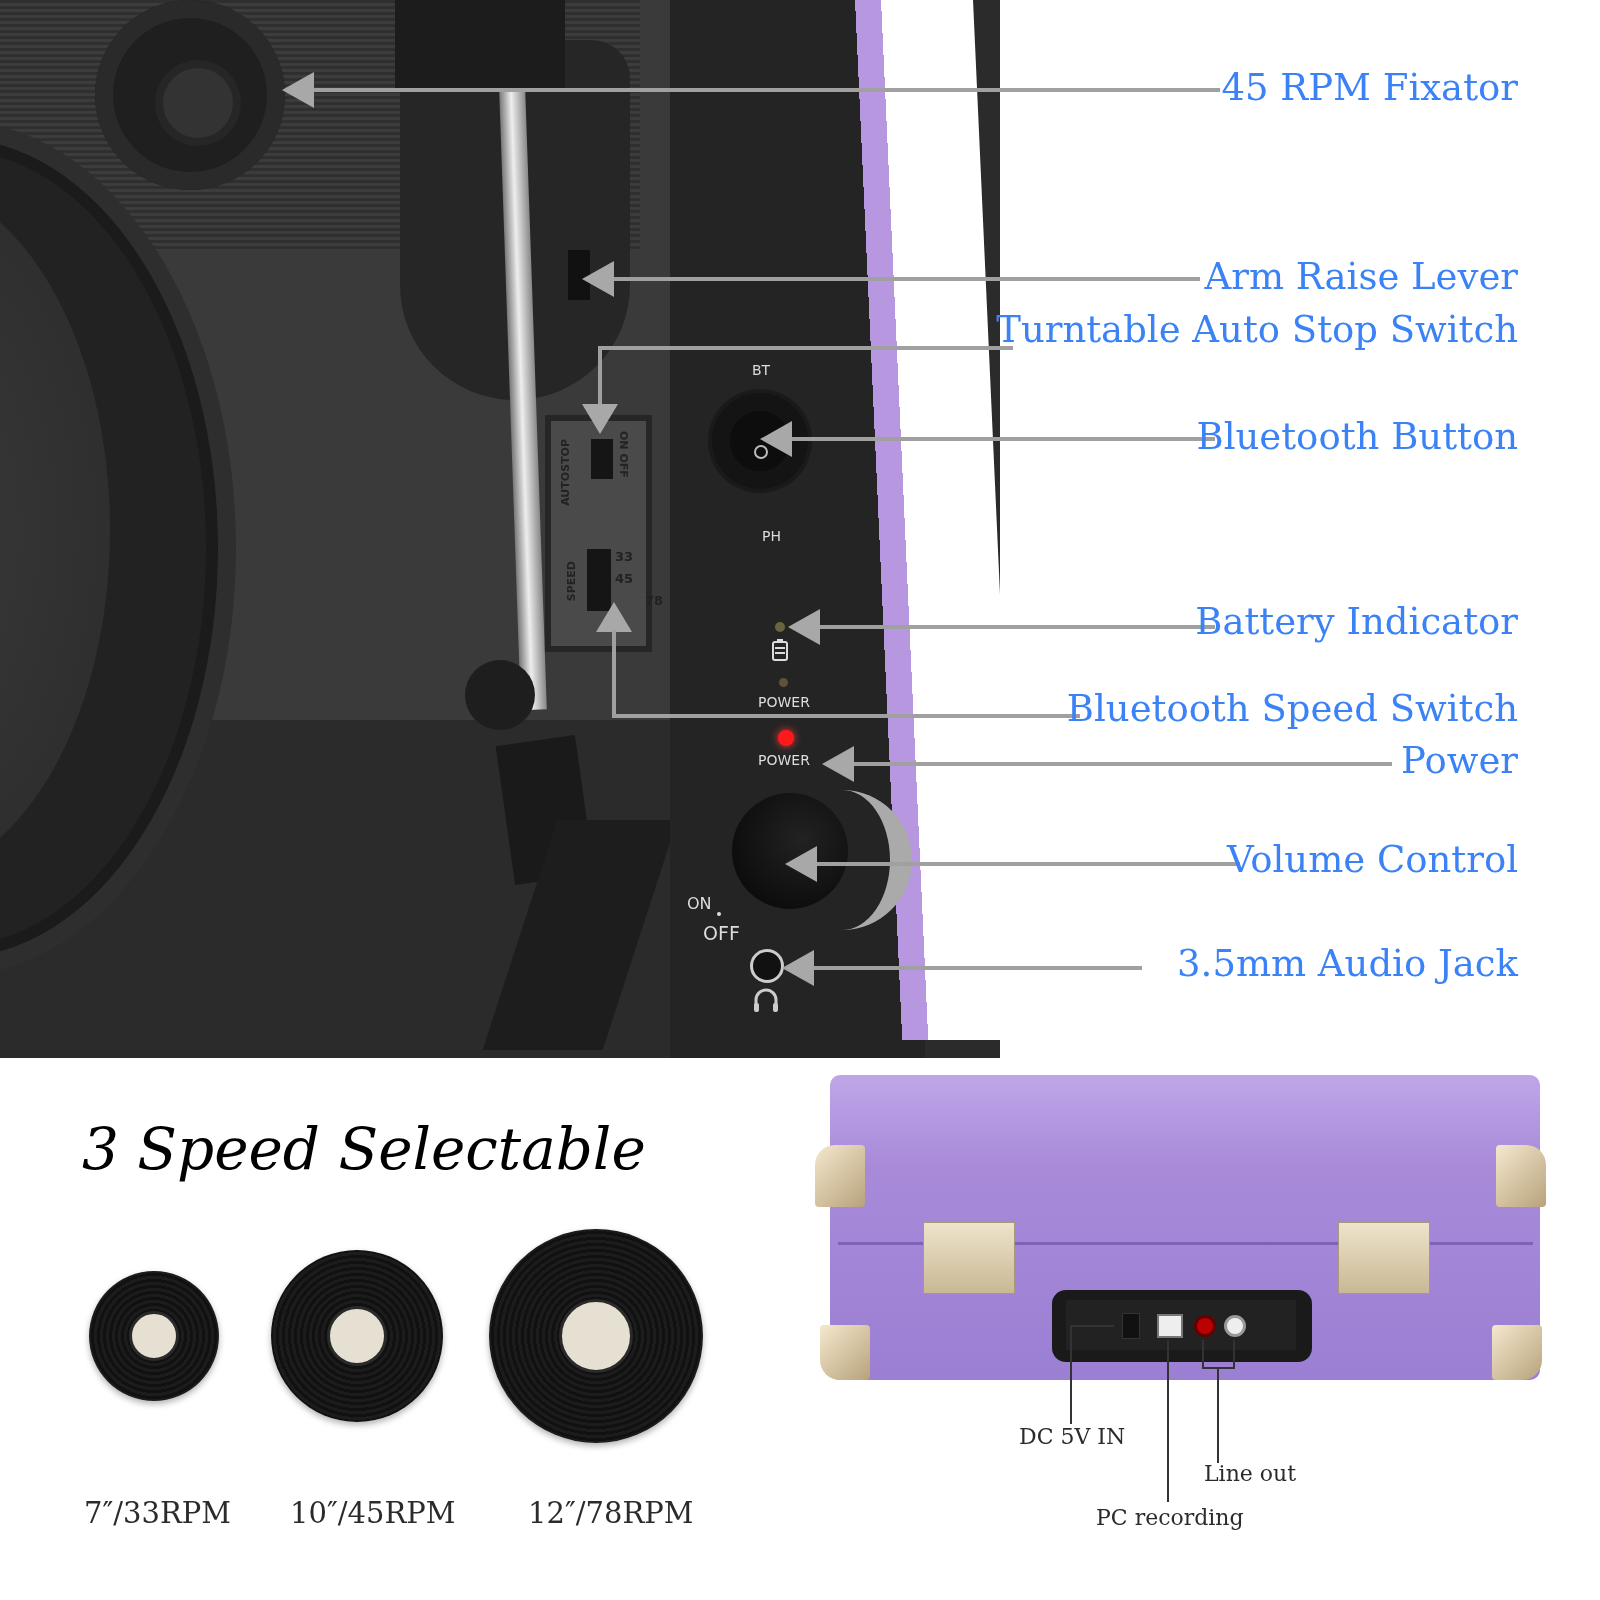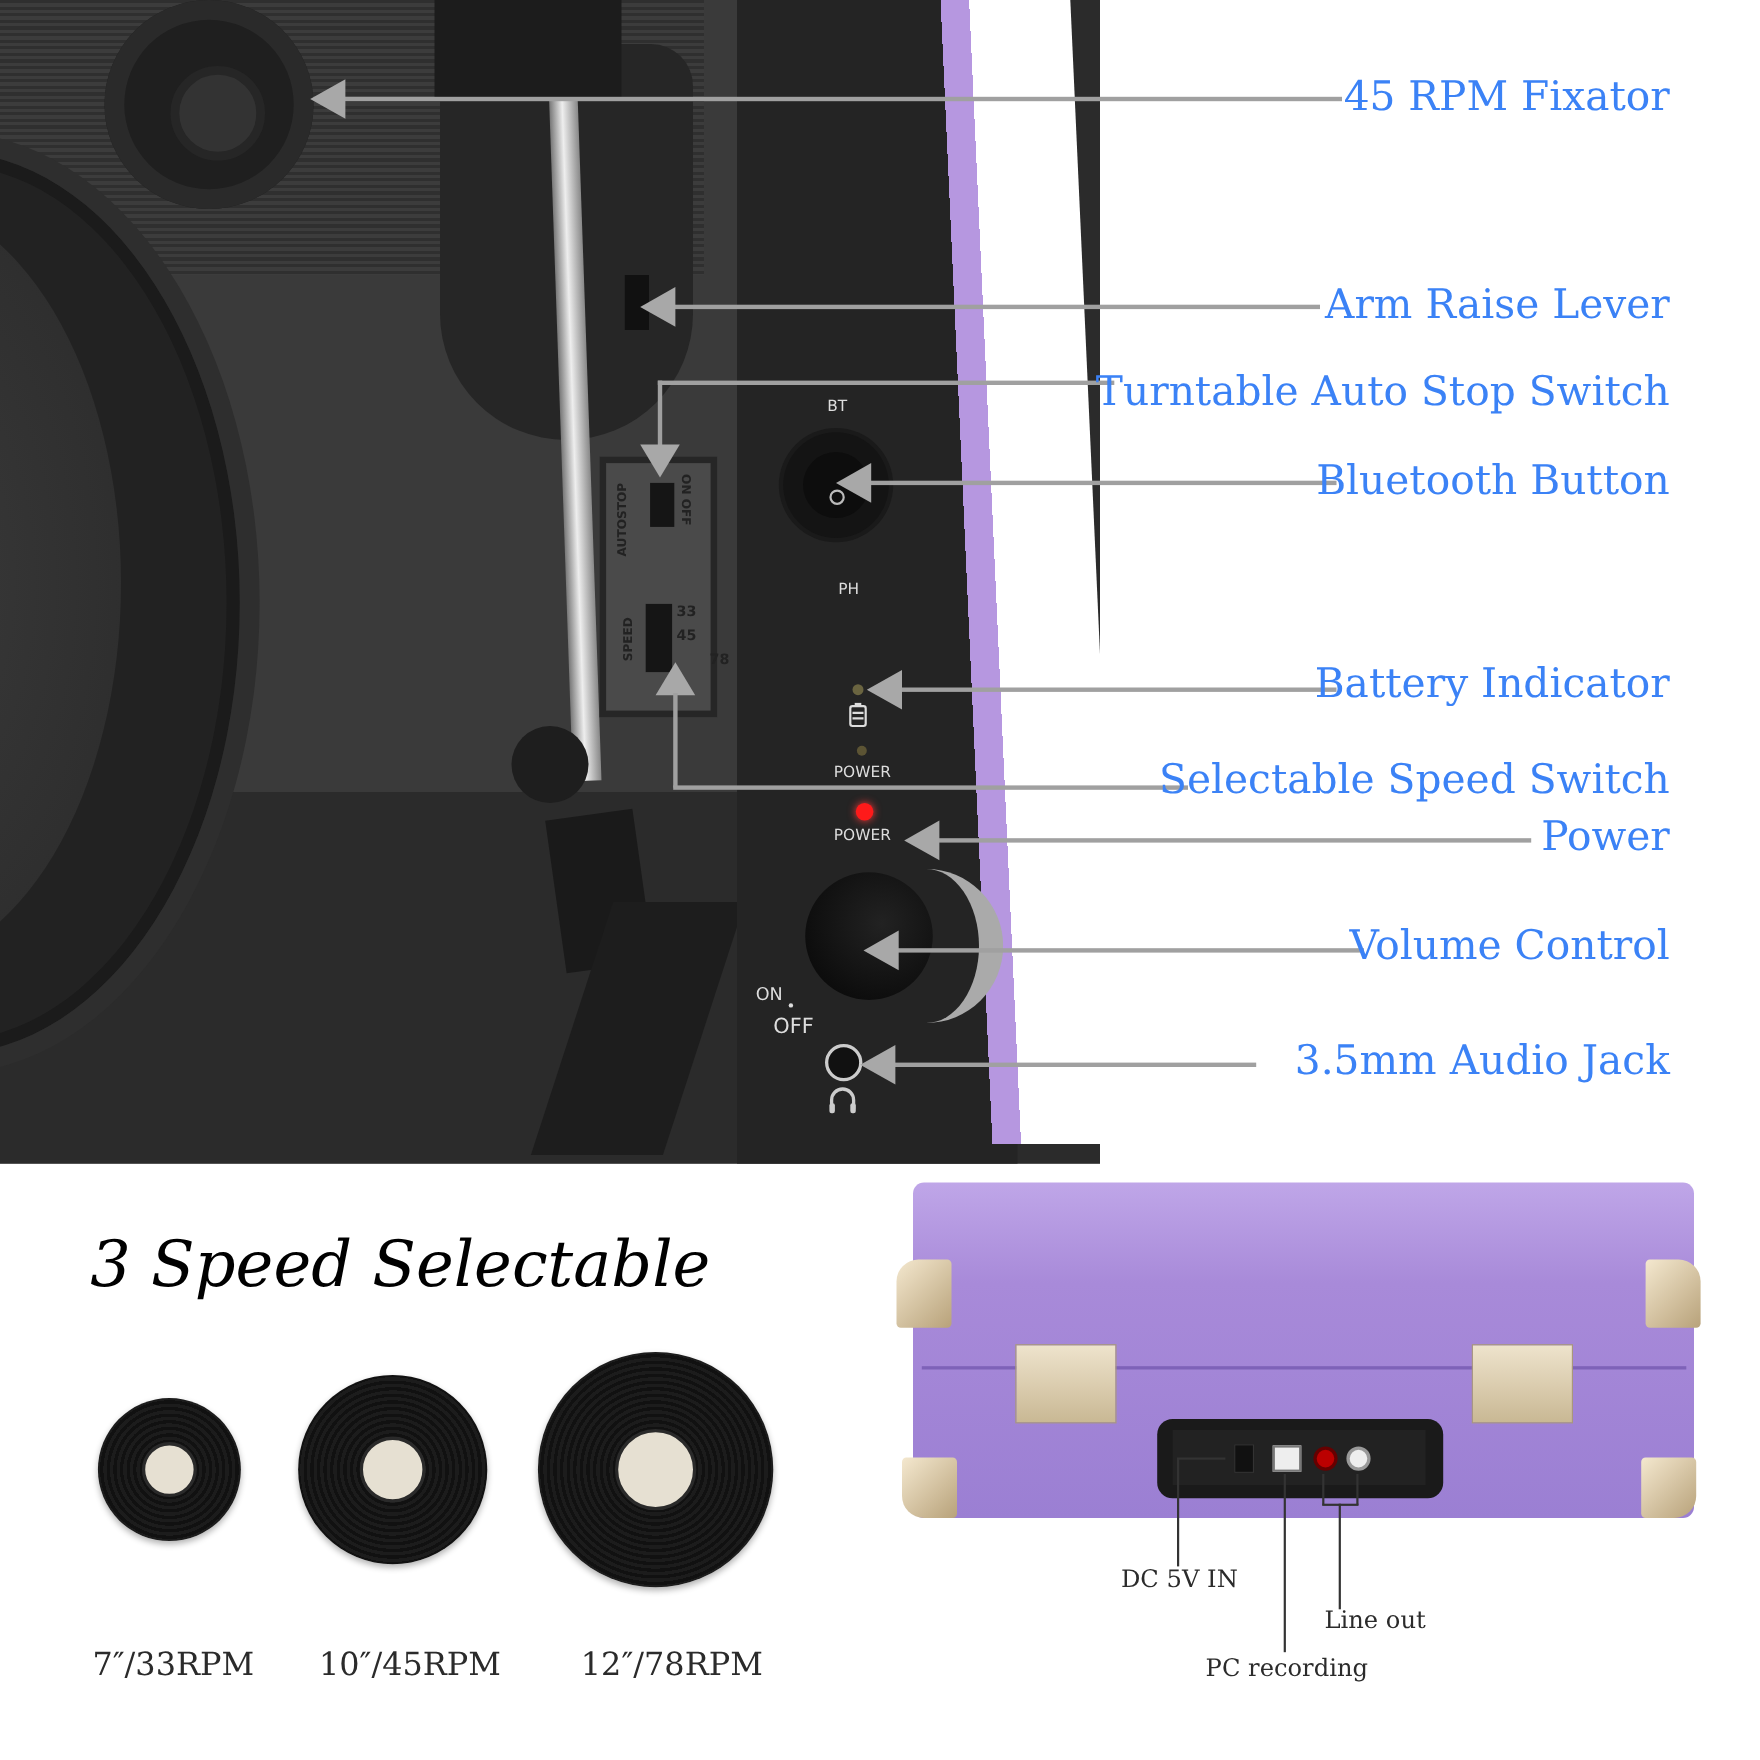--- a/index.html
+++ b/index.html
@@ -132,24 +132,24 @@
 <div class="abs line" style="left:612px;top:714px;width:468px;"></div>
 <div class="abs line" style="left:852px;top:762px;width:540px;"></div>
 <div class="abs arrow-left" style="left:822px;top:746px;"></div>
 <div class="abs line" style="left:815px;top:862px;width:425px;"></div>
 <div class="abs arrow-left" style="left:785px;top:846px;"></div>
 <div class="abs line" style="left:812px;top:966px;width:330px;"></div>
 <div class="abs arrow-left" style="left:782px;top:950px;"></div>
 
 <div class="abs callout" style="top:66px;">45 RPM Fixator</div>
 <div class="abs callout" style="top:255px;text-align:right;">Arm Raise Lever</div>
-<div class="abs callout" style="top:334px;margin-left:31px;">Turntable Auto Stop Switch</div>
+<div class="abs callout" style="top:308px;margin-left:31px;">Turntable Auto Stop Switch</div>
 <div class="abs callout" style="top:415px;">Bluetooth Button</div>
 <div class="abs callout" style="top:600px;">Battery Indicator</div>
-<div class="abs callout" style="top:687px;">Selectable Speed Switch</div>
+<div class="abs callout" style="top:687px;">Bluetooth Speed Switch</div>
 <div class="abs callout" style="top:739px;">Power</div>
 <div class="abs callout" style="top:838px;">Volume Control</div>
 <div class="abs callout" style="top:942px;">3.5mm Audio Jack</div>
 
 <div id="speed-title" class="abs">3 Speed Selectable</div>
 
 <div class="abs record" style="left:89px;top:1271px;width:130px;height:130px;">
   <div class="label" style="left:40px;top:40px;width:44px;height:44px;"></div>
 </div>
 <div class="abs record" style="left:271px;top:1250px;width:172px;height:172px;">

